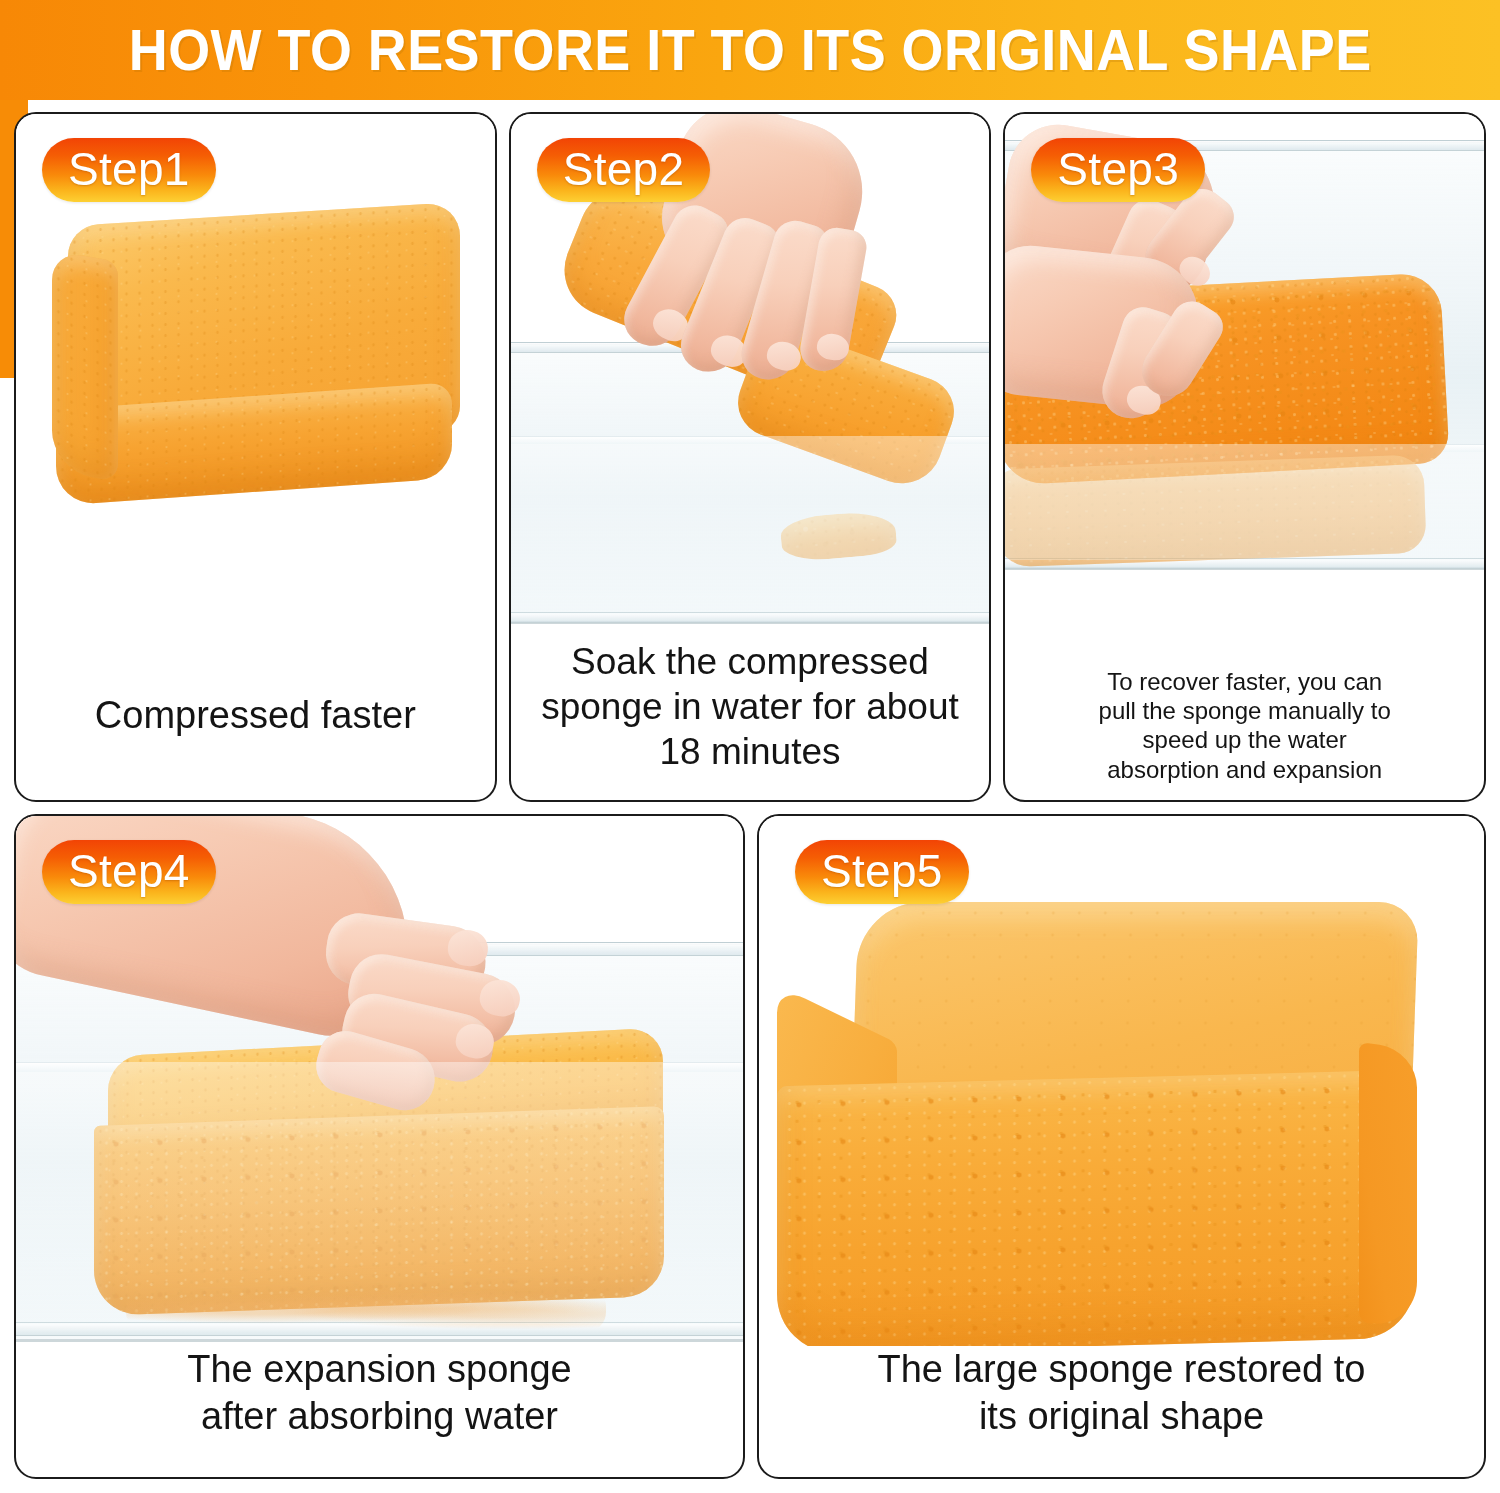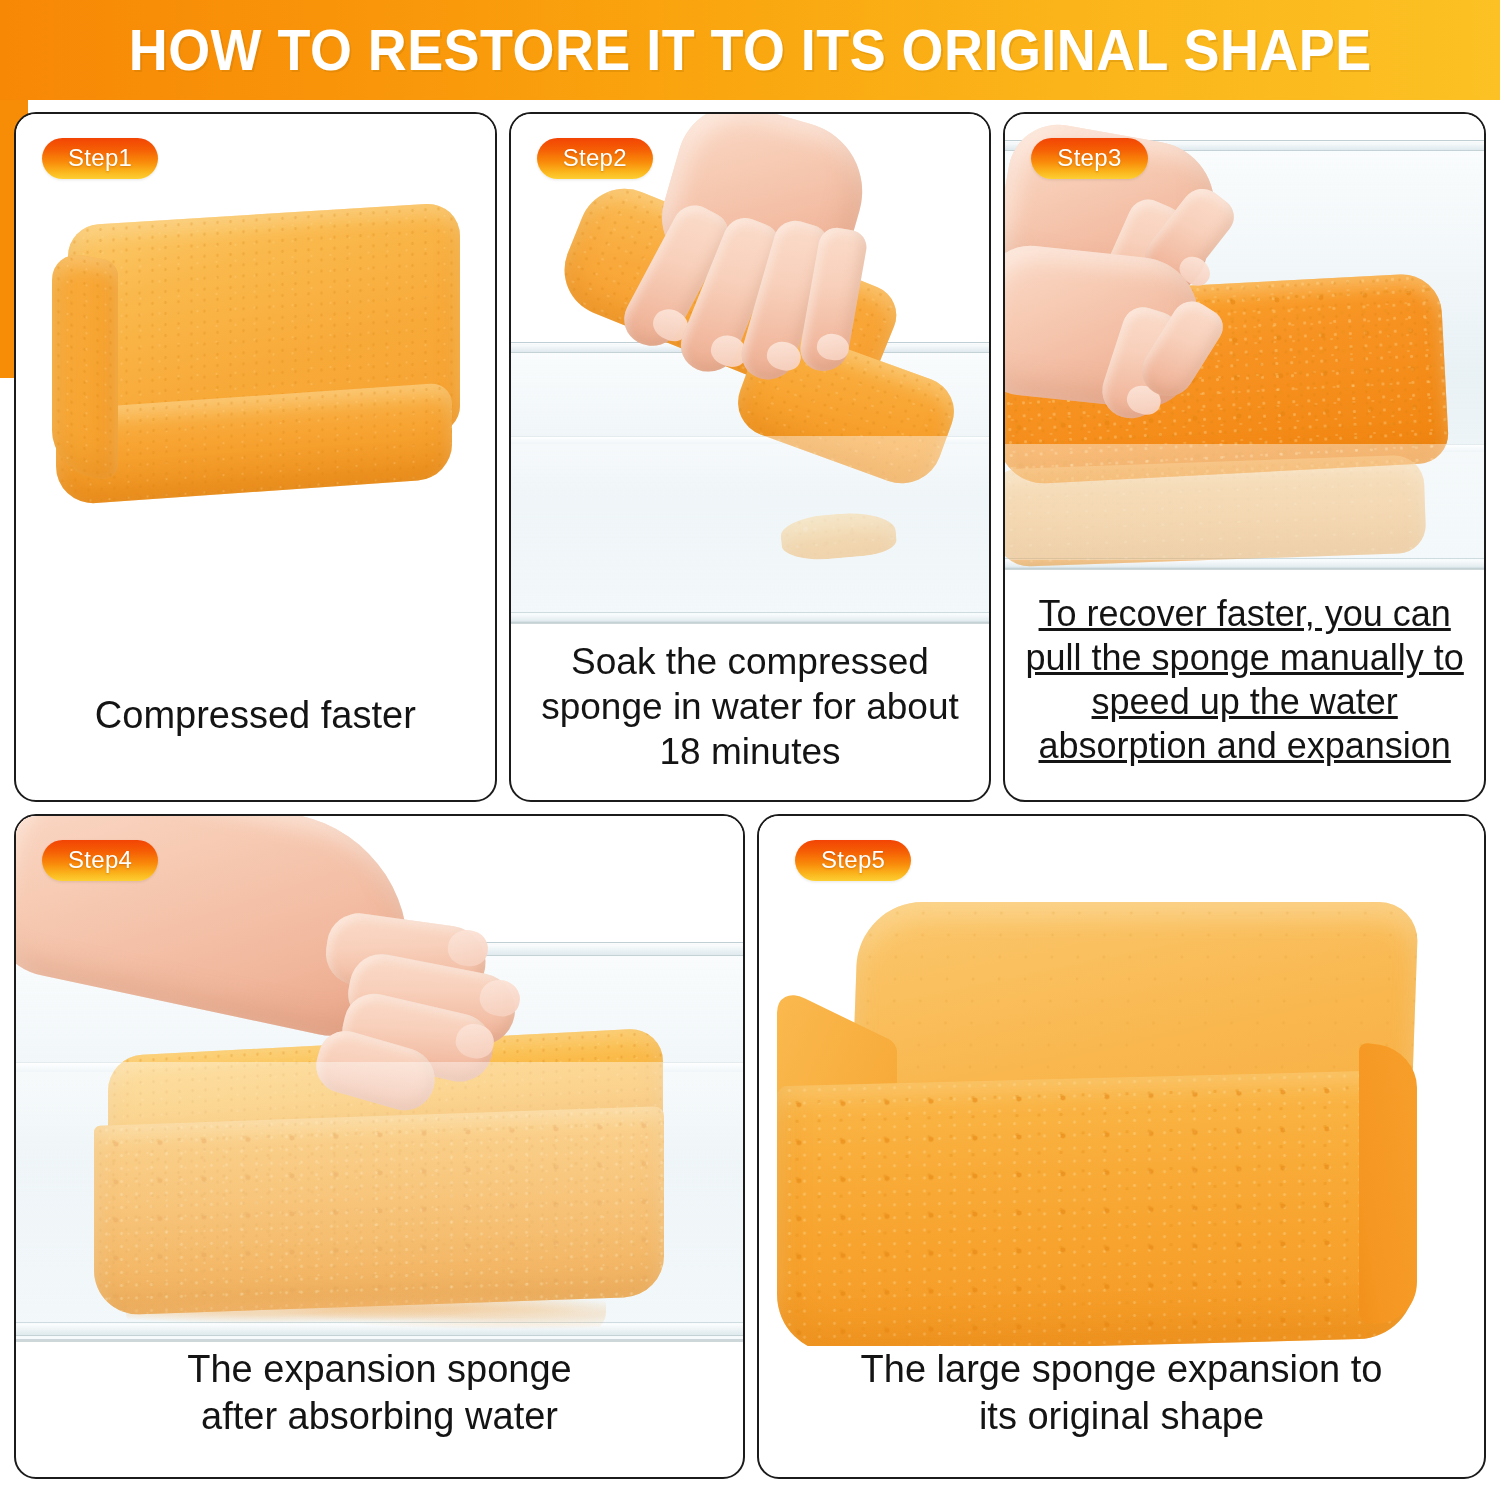--- a/index.html
+++ b/index.html
@@ -89,21 +89,21 @@
 
   
   .badge {
     position: absolute;
     left: 26px; top: 24px;
     z-index: 12;
     padding: 7px 26px 9px 26px;
     border-radius: 999px;
     background: linear-gradient(180deg, #F24405 0%, #F55E04 28%, #F98A0A 58%, #FBB41C 82%, #FDD033 100%);
     color: #ffffff;
-    font-size: 24px;
+    font-size: 46px;
     font-weight: normal;
     line-height: 1.05;
     letter-spacing: 0.3px;
     text-shadow: 0 1px 2px rgba(150,70,0,0.35);
     box-shadow: 0 1px 3px rgba(0,0,0,0.10);
   }
   .badge.b5 { left: 36px; }
 
   
   .photo {
@@ -119,21 +119,21 @@
     width: 100%;
     text-align: center;
     color: #141414;
     font-size: 37px;
     line-height: 1.22;
     padding: 0 16px 22px 16px;
     white-space: pre-line;
   }
   .caption.c1 { font-size: 38px; padding-bottom: 62px; }
   .caption.c2 { font-size: 37px; padding-bottom: 26px; }
-  .caption.c3 { font-size: 36px; padding-bottom: 32px; text-decoration: underline; }
+  .caption.c3 { font-size: 24px; padding-bottom: 16px; }
   .caption.c4 { font-size: 38px; padding-bottom: 38px; }
   .caption.c5 { font-size: 38px; padding-bottom: 38px; }
 
   
 
   
   .tray {
     position: absolute;
     border: 3px solid rgba(198,208,212,0.85);
     background: linear-gradient(180deg,
@@ -435,19 +435,19 @@
           <div style="position:absolute;left:0;right:0;bottom:0;height:70px;
                       background:linear-gradient(180deg, rgba(240,140,24,0.0), rgba(235,135,20,0.22));"></div>
         </div>
 
         <div style="position:absolute;left:600px;top:230px;width:58px;height:280px;
                     border-radius:10px 40px 52px 10px;
                     background:linear-gradient(260deg,#F79E2A 0%,#F59823 70%,#F2911B 100%);
                     transform:skewY(8deg);"></div>
       </div>
 
-      <div class="caption c5">The large sponge expansion to
+      <div class="caption c5">The large sponge restored to
 its original shape</div>
     </div>
 
   </div>
 
 </div>
 
 </body></html>

